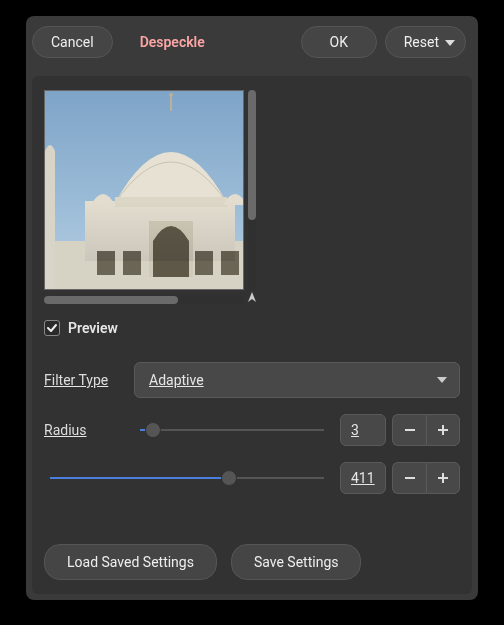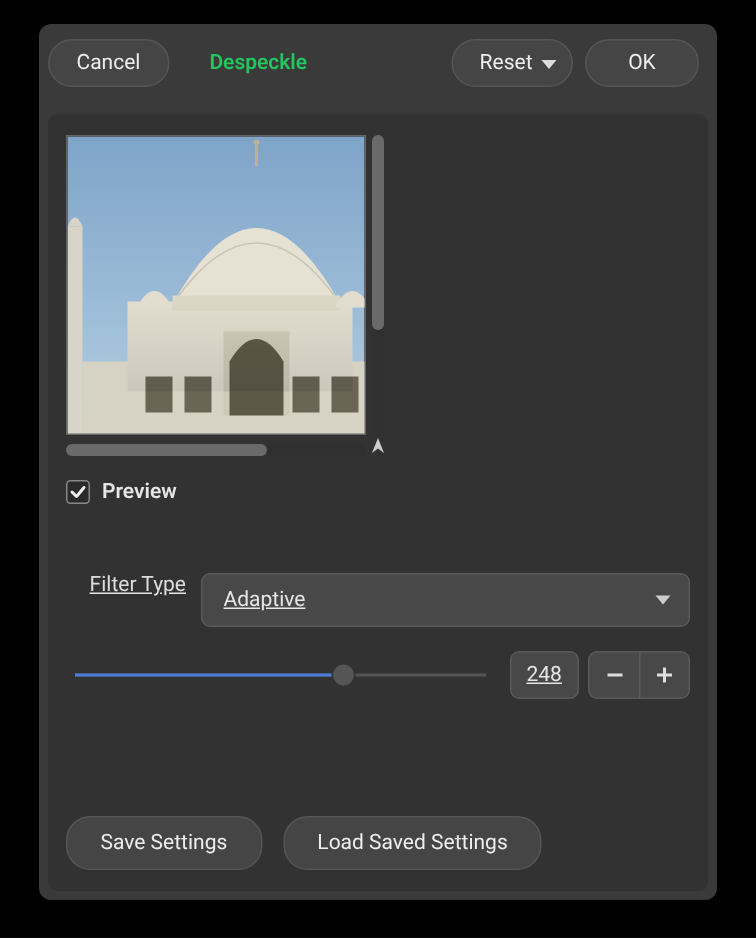--- a/index.html
+++ b/index.html
@@ -42,21 +42,21 @@
     align-items: center;
     justify-content: center;
     padding: 0 18px;
     font-size: 14px;
     cursor: pointer;
     box-sizing: border-box;
   }
   .btn.flat {
     background: transparent;
     border-color: transparent;
-    color: #22c55e;
+    color: #fca5a5;
     font-weight: 600;
   }
   .btn.reset {
     padding-right: 10px;
     gap: 6px;
   }
   .btn.ok {
     width: 76px;
   }
   .chev-down {
@@ -72,21 +72,20 @@
   .panel {
     position: absolute;
     left: 6px;
     right: 6px;
     top: 60px;
     bottom: 6px;
     background: #323232;
     border-radius: 6px;
     box-sizing: border-box;
     padding: 14px 12px 12px 12px;
-    text-align: right;
   }
 
   
   .preview-wrap {
     position: relative;
     width: 212px;
     height: 220px;
   }
   .preview-img {
     position: absolute;
@@ -191,21 +190,20 @@
     flex: 1;
     height: 36px;
     background: #484848;
     border: 1px solid #5a5a5a;
     border-radius: 6px;
     display: flex;
     align-items: center;
     padding: 0 14px;
     box-sizing: border-box;
     position: relative;
-    margin-top: 20px;
   }
   .combo .arrow {
     position: absolute;
     right: 12px;
     top: 50%;
     transform: translateY(-50%);
     width: 0; height: 0;
     border-left: 5px solid transparent;
     border-right: 5px solid transparent;
     border-top: 6px solid #ccc;
@@ -297,25 +295,25 @@
 </style>
 </head>
 <body>
 
 <div class="dialog">
 
   <div class="top-bar">
     <div class="btn">Cancel</div>
     <div class="btn flat">Despeckle</div>
     <div class="spacer-flex"></div>
+    <div class="btn ok">OK</div>
     <div class="btn reset">
       <span>Reset</span>
       <span class="chev-down"></span>
     </div>
-    <div class="btn ok">OK</div>
   </div>
 
   <div class="panel">
 
     <div class="preview-wrap">
       <div class="preview-img">
         <div class="sky"></div>
 
         <svg viewBox="0 0 200 200" width="200" height="200" style="position:absolute;inset:0">
 
@@ -378,47 +376,71 @@
     <div class="form">
 
       <div class="row">
         <span class="label">Filter Type</span>
         <div class="combo">
           <span>Adaptive</span>
           <span class="arrow"></span>
         </div>
       </div>
 
-
-
       <div class="row">
+        <span class="label">Radius</span>
         <div class="slider-wrap">
           <div class="track"></div>
-          <div class="track-lit" id="white-lit" style="width: 178.949px;"></div>
-          <div class="thumb" id="white-thumb" style="left: 184.949px;"></div>
+          <div class="track-lit" id="radius-lit" style="width: 12.6897px;"></div>
+          <div class="thumb" id="radius-thumb" style="left: 18.6897px;"></div>
         </div>
         <div class="spin-group">
           <div class="spin-val">
-              <span>248</span>
+              <span>3</span>
             </div>
           <div class="spin-btn minus">
             <svg width="14" height="14" viewBox="0 0 14 14">
                 <rect x="2" y="6" width="10" height="2" fill="#ddd"></rect>
               </svg>
           </div>
           <div class="spin-btn plus">
             <svg width="14" height="14" viewBox="0 0 14 14">
                 <rect x="2" y="6" width="10" height="2" fill="#ddd"></rect>
                 <rect x="6" y="2" width="2" height="10" fill="#ddd"></rect>
               </svg>
           </div>
         </div>
       </div>
 
+
+      <div class="row">
+        <div class="slider-wrap">
+          <div class="track"></div>
+          <div class="track-lit" id="white-lit" style="width: 178.949px;"></div>
+          <div class="thumb" id="white-thumb" style="left: 184.949px;"></div>
+        </div>
+        <div class="spin-group">
+          <div class="spin-val">
+              <span>411</span>
+            </div>
+          <div class="spin-btn minus">
+            <svg width="14" height="14" viewBox="0 0 14 14">
+                <rect x="2" y="6" width="10" height="2" fill="#ddd"></rect>
+              </svg>
+          </div>
+          <div class="spin-btn plus">
+            <svg width="14" height="14" viewBox="0 0 14 14">
+                <rect x="2" y="6" width="10" height="2" fill="#ddd"></rect>
+                <rect x="6" y="2" width="2" height="10" fill="#ddd"></rect>
+              </svg>
+          </div>
+        </div>
+      </div>
+
     </div>
 
     <div class="bottom-row">
+      <div class="btn">Load Saved Settings</div>
       <div class="btn">Save Settings</div>
-      <div class="btn">Load Saved Settings</div>
     </div>
 
   </div>
 </div>
 
 </body></html>

